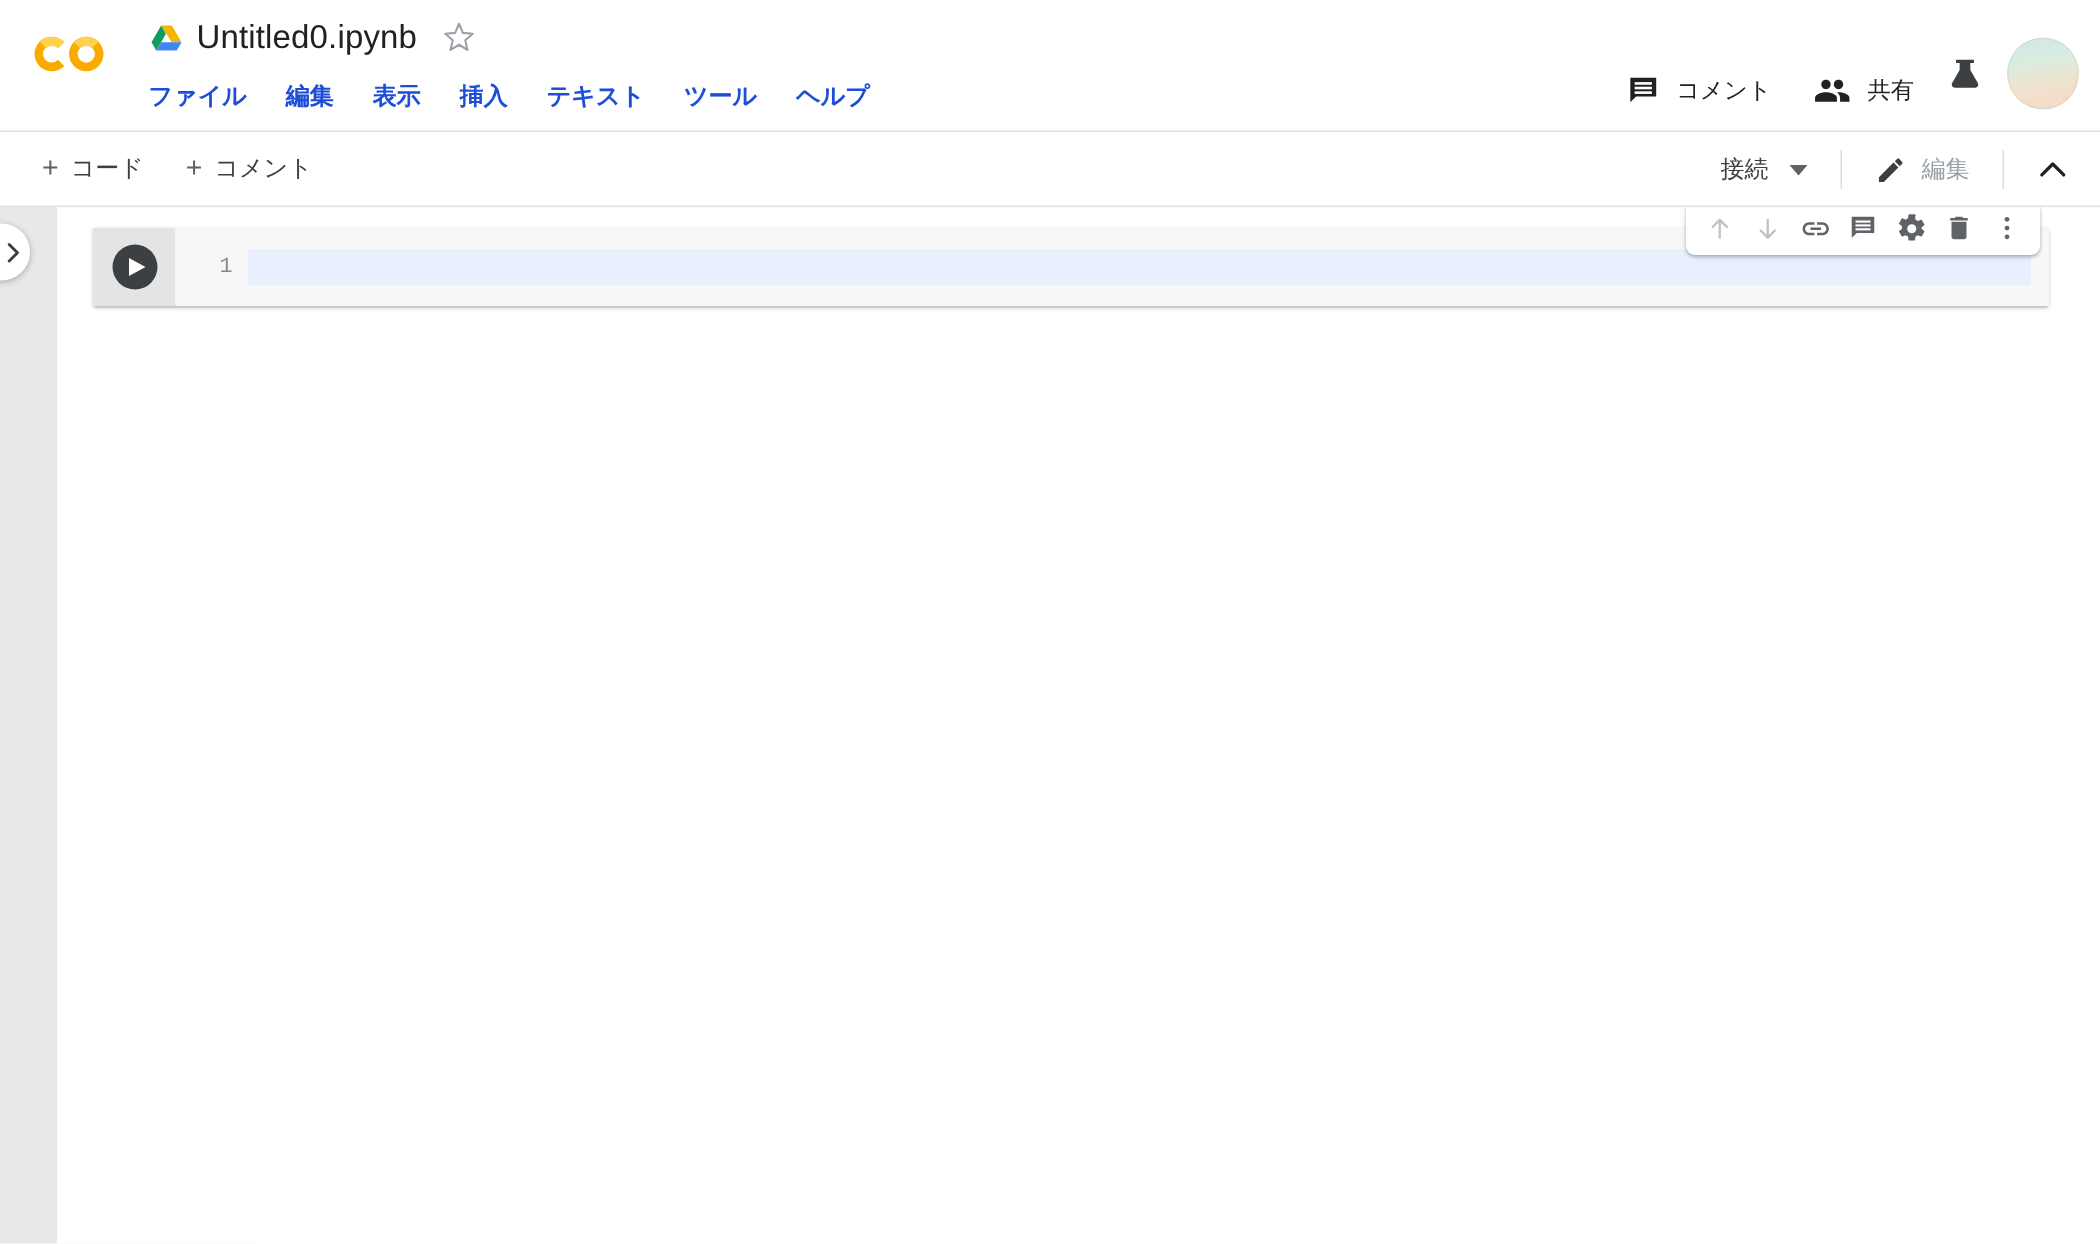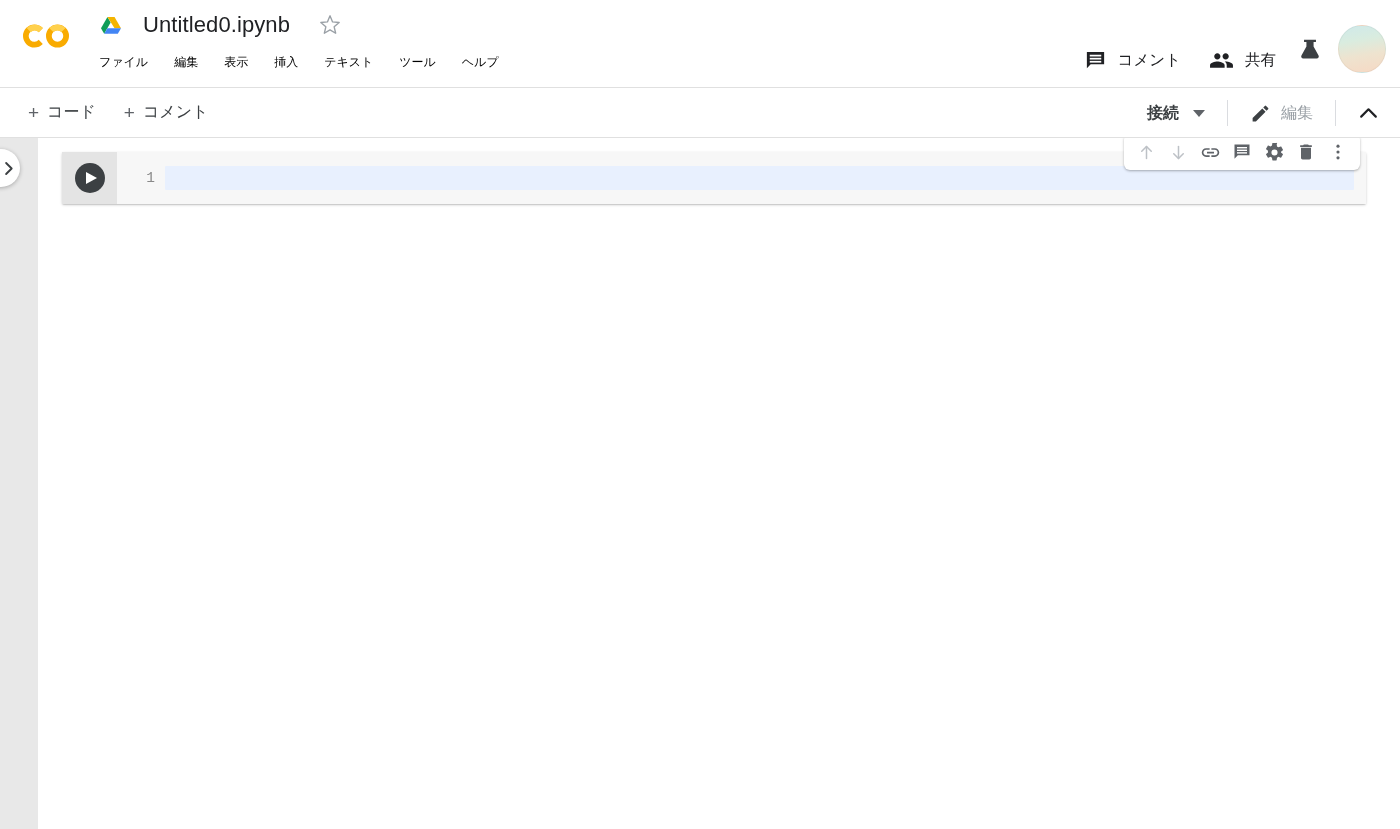--- a/index.html
+++ b/index.html
@@ -17,37 +17,38 @@
     height: 88px;
     background: #fff;
     border-bottom: 1px solid #e0e0e0;
   }
   .colab-logo {
     position: absolute; left: 20px; top: 20px;
     width: 52px; height: 32px;
   }
   .title-row {
     position: absolute; left: 100px; top: 12px;
-    display: flex; align-items: center; gap: 21px;
+    display: flex; align-items: center; gap: 9px;
   }
   .drive-icon { width: 22px; height: 20px; display: block; }
   .nb-title {
     font-size: 22px; color: #202124; letter-spacing: .1px;
     font-family: "Liberation Sans", sans-serif;
   }
   .star-icon { width: 22px; height: 22px; margin-left: 8px; cursor: pointer; }
 
   .menubar {
     position: absolute; left: 98px; top: 52px;
     display: flex; align-items: center; gap: 24px;
   }
   .menu-item {
-    font-size: 12px; color: #000000; cursor: pointer;
+    font-size: 16px; color: #1d4ed8; cursor: pointer;
     padding: 2px 1px; white-space: nowrap;
     font-family: "Liberation Sans", sans-serif;
+    font-weight: bold;
   }
 
   .header-right {
     position: absolute; right: 14px; top: 18px;
     display: flex; align-items: center; gap: 0;
   }
   .hr-btn {
     display: flex; align-items: center; gap: 11px;
     padding: 6px 14px; border-radius: 4px; cursor: pointer;
     color: #202124; font-size: 15.5px; margin-top: 24px;
@@ -77,21 +78,21 @@
   }
   .plus { font-size: 19px; line-height: 1; color: #5f6368; font-weight: 400; }
 
   .tb-right {
     position: absolute; right: 12px; top: 0; height: 50px;
     display: flex; align-items: center;
   }
   .tb-connect {
     display: flex; align-items: center; gap: 14px;
     padding: 6px 10px 6px 14px; border-radius: 4px; cursor: pointer;
-    font-size: 16px; color: #3c4043; font-weight: bold;
+    font-size: 16px; color: #3c4043;
   }
   .caret-down {
     width: 0; height: 0;
     border-left: 6px solid transparent; border-right: 6px solid transparent;
     border-top: 7px solid #5f6368;
   }
   .tb-sep { width: 1px; height: 26px; background: #dadce0; margin: 0 12px; }
   .tb-edit {
     display: flex; align-items: center; gap: 10px;
     padding: 6px 10px; border-radius: 4px; cursor: pointer;

